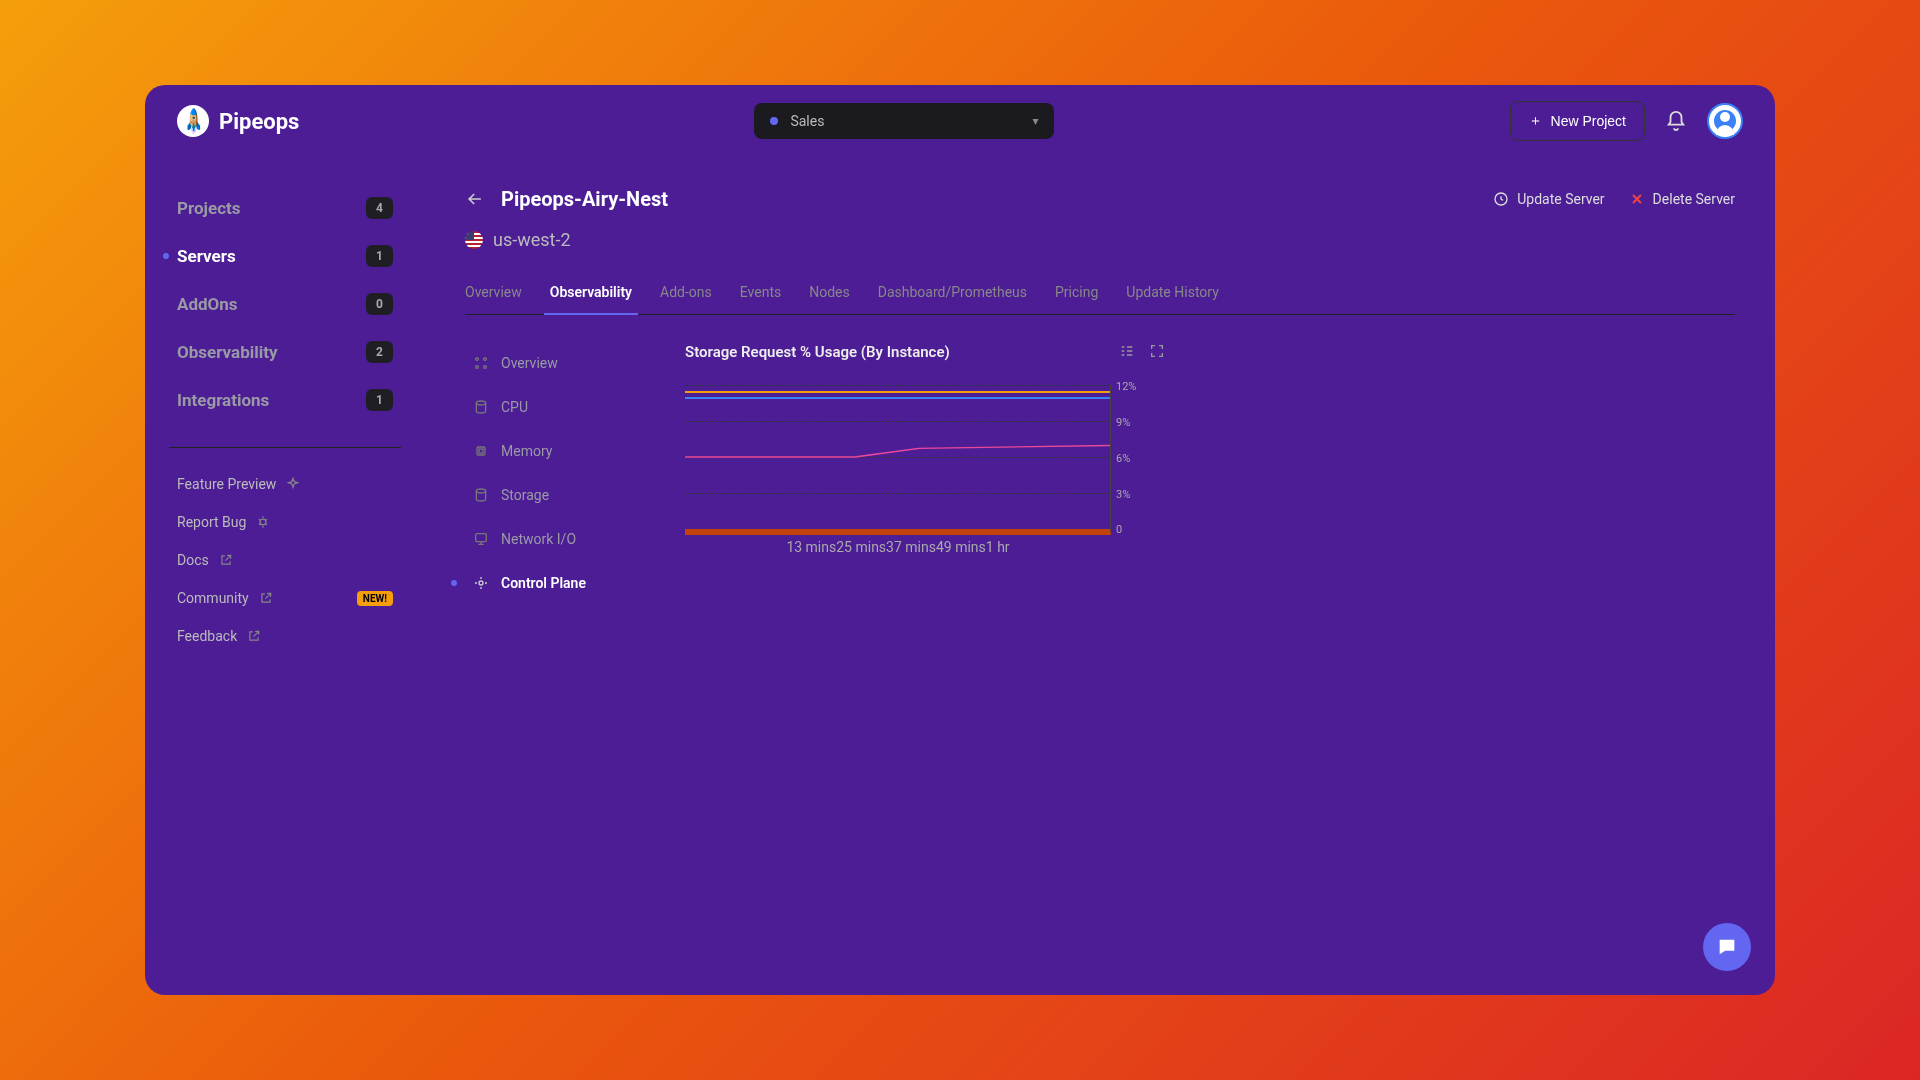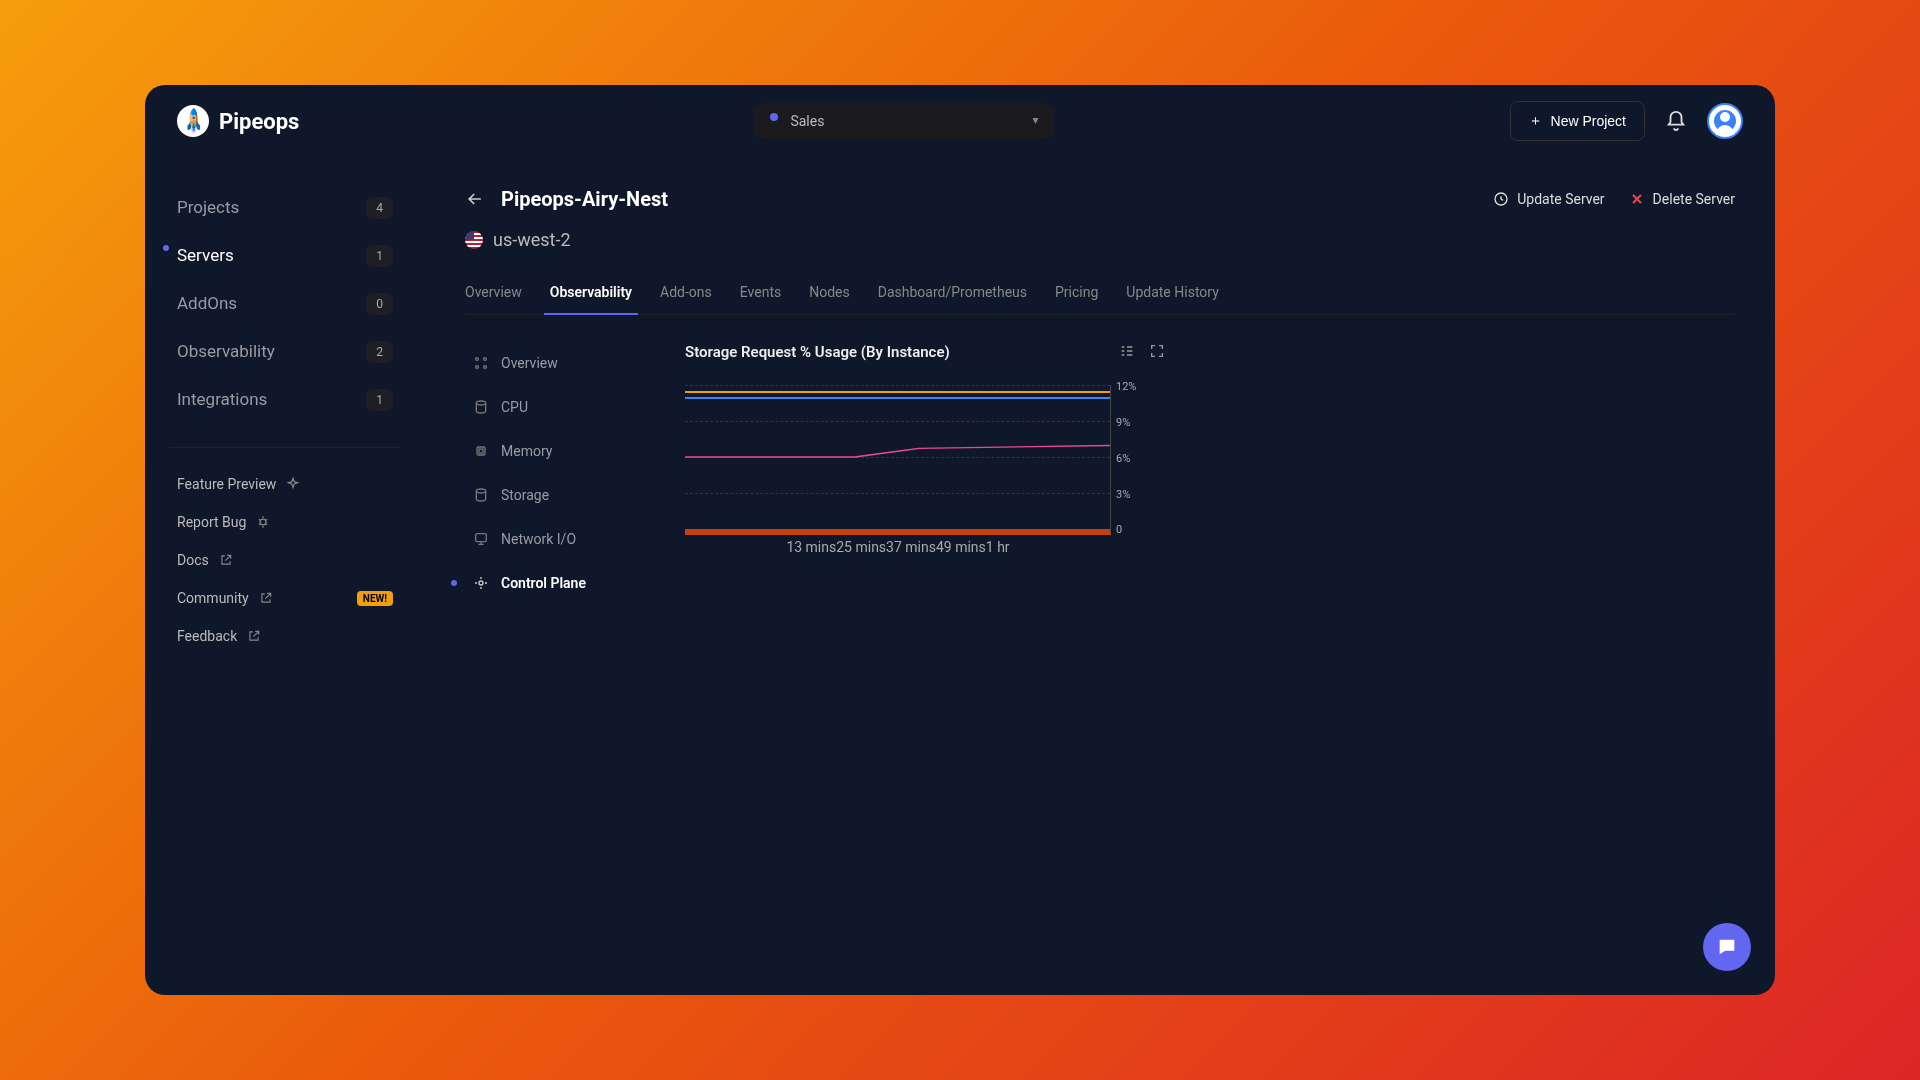--- a/index.html
+++ b/index.html
@@ -9,21 +9,21 @@
   background: linear-gradient(135deg, #f59e0b 0%, #ea580c 50%, #dc2626 100%);
   font-family: -apple-system, BlinkMacSystemFont, "Segoe UI", Roboto, sans-serif;
   display: flex;
   align-items: center;
   justify-content: center;
   overflow: hidden;
 }
 .app {
   width: 1630px;
   height: 910px;
-  background: #0f172a;
+  background: #4c1d95;
   border-radius: 20px;
   display: flex;
   flex-direction: column;
   color: #fff;
   overflow: hidden;
 }
 .topbar {
   height: 72px;
   display: flex;
   align-items: center;
@@ -48,21 +48,21 @@
 }
 .logo-icon::after {
   content: "🚀";
   font-size: 18px;
   transform: rotate(-45deg);
   filter: hue-rotate(200deg) saturate(2);
 }
 .org-select {
   margin: 0 auto;
   display: flex;
-  align-items: flex-start;
+  align-items: center;
   gap: 12px;
   background: #1a1a1f;
   border-radius: 8px;
   padding: 10px 16px;
   min-width: 300px;
   font-size: 14px;
   color: #bbb;
   cursor: pointer;
 }
 .org-dot {
@@ -140,25 +140,26 @@
 }
 .sidebar {
   width: 280px;
   padding: 30px 24px;
   display: flex;
   flex-direction: column;
   gap: 6px;
 }
 .side-item {
   display: flex;
+  align-items: center;
   gap: 20px;
   padding: 10px 8px;
   color: #9a9aa5;
   font-size: 17px;
-  font-weight: 400;
+  font-weight: 700;
   cursor: pointer;
   position: relative;
 }
 .side-item .dot {
   width: 6px; height: 6px;
   background: #6366f1;
   border-radius: 50%;
   position: absolute;
   left: -6px;
 }

